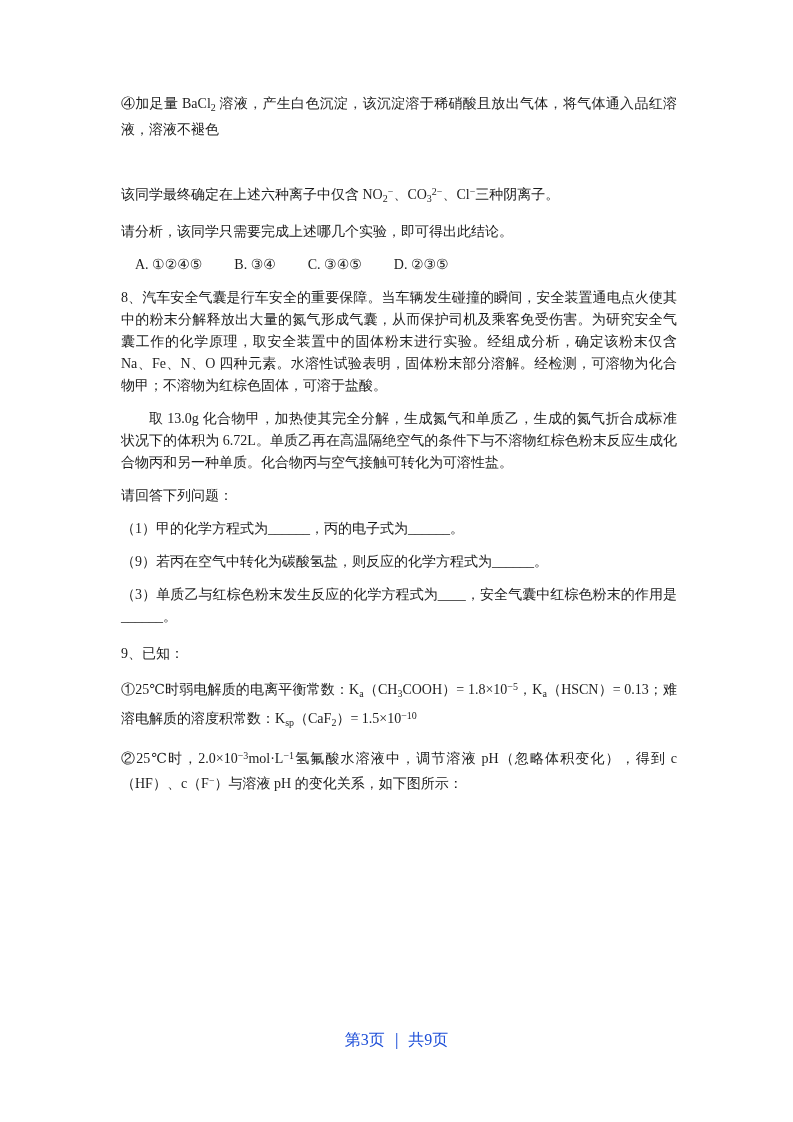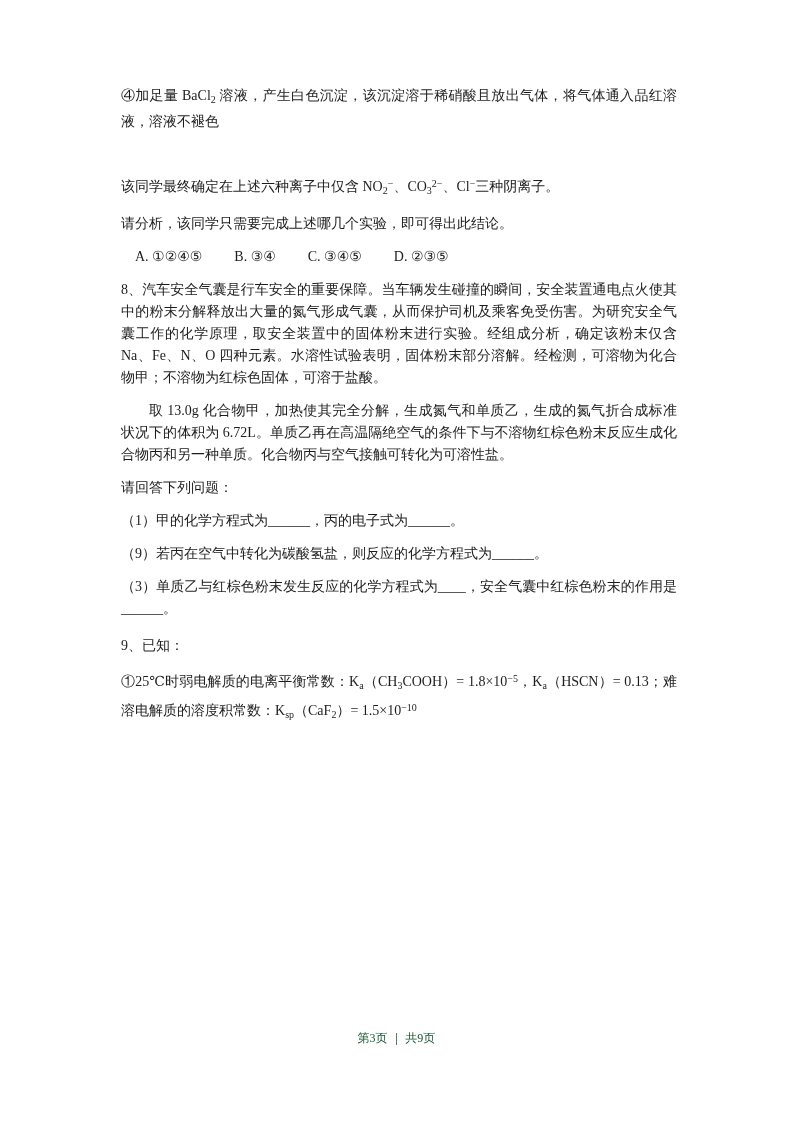--- a/index.html
+++ b/index.html
@@ -8,43 +8,43 @@
     width: 793px;
     height: 1122px;
     background: #ffffff;
     font-family: "Liberation Serif", "DejaVu Serif", serif;
     color: #1c1c1c;
     overflow: hidden;
   }
   .content {
     position: absolute;
     left: 121px;
-    top: 85px;
+    top: 93px;
     width: 556px;
     font-size: 14px;
     line-height: 22px;
   }
   .para { margin: 11px 0 0 0; text-align: justify; }
   .mt0 { margin-top: 0; }
   .gap-large { margin-top: 40px; }
   .gap-med { margin-top: 15px; font-family: Liberation Serif, serif; }
   .first-indent { text-indent: 2em; }
   .opt-row-1 { padding-left: 14px; }
   .opt-row-2 { padding-left: 24px; }
   .opt { margin-right: 32px; white-space: nowrap; }
   .seg-sub { font-size: 10px; vertical-align: -3px; }
   .seg-sup { font-size: 10px; vertical-align: 4px; }
   .seg-u { text-underline-offset: 2px; }
   .footer {
     position: absolute;
     left: 0; right: 0;
     top: 1030px;
     text-align: center;
-    font-size: 12px;
-    color: #14532d;
+    font-size: 16px;
+    color: #1d4ed8;
   }
 </style>
 </head>
 <body>
 
 <div class="page">
   <div class="content">
 
     <div class="para mt0"><span>④加足量 BaCl</span><span class="seg-sub">2</span><span> 溶液，产生白色沉淀，该沉淀溶于稀硝酸且放出气体，将气体通入品红溶液，溶液不褪色</span></div>
 
@@ -64,17 +64,18 @@
 
     <div class="para"><span>（1）甲的化学方程式为______，丙的电子式为______。</span></div>
     <div class="para"><span>（9）若丙在空气中转化为碳酸氢盐，则反应的化学方程式为______。</span></div>
     <div class="para"><span>（3）单质乙与红棕色粉末发生反应的化学方程式为____，安全气囊中红棕色粉末的作用是______。</span></div>
 
 
 
     <div class="para gap-med"><span>9、已知：</span></div>
 
     <div class="para"><span>①25℃时弱电解质的电离平衡常数：K</span><span class="seg-sub">a</span><span>（CH</span><span class="seg-sub">3</span><span>COOH）= 1.8×10</span><span class="seg-sup">−5</span><span>，K</span><span class="seg-sub">a</span><span>（HSCN）= 0.13；难溶电解质的溶度积常数：K</span><span class="seg-sub">sp</span><span>（CaF</span><span class="seg-sub">2</span><span>）= 1.5×10</span><span class="seg-sup">−10</span></div>
+    <div class="para"><span>②25℃时，2.0×10</span><span class="seg-sup">−3</span><span>mol·L</span><span class="seg-sup">−1</span><span>氢氟酸水溶液中，调节溶液 pH（忽略体积变化），得到 c（HF）、c（F</span><span class="seg-sup">−</span><span>）与溶液 pH 的变化关系，如下图所示：</span></div>
 
   </div>
 
   <div class="footer">第3页 ｜ 共9页</div>
 </div>
 
 </body></html>

